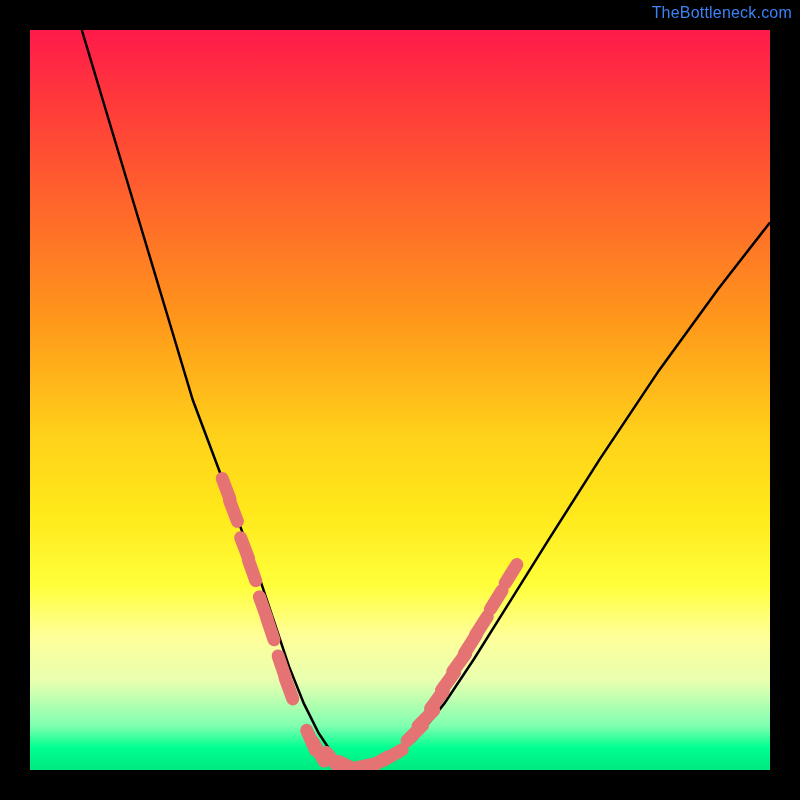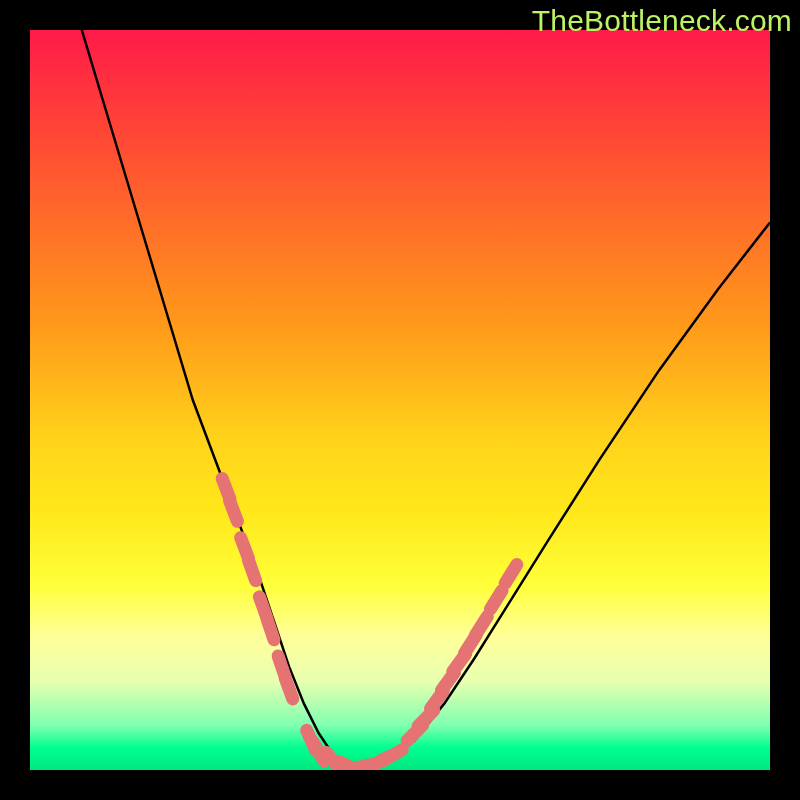--- a/index.html
+++ b/index.html
@@ -37,22 +37,22 @@
       #e8ffb0 88%,
       #80ffb0 94%,
       #00ff90 97%,
       #00e880 100%
     );
   }
   .watermark {
     position: absolute;
     top: 4px;
     right: 8px;
-    color: #bef264;
-    font-size: 30px;
+    color: #3b82f6;
+    font-size: 16px;
     font-weight: 500;
     letter-spacing: 0.2px;
   }
   svg.curve {
     position: absolute;
     top: 0;
     left: 0;
     width: 740px;
     height: 740px;
   }

